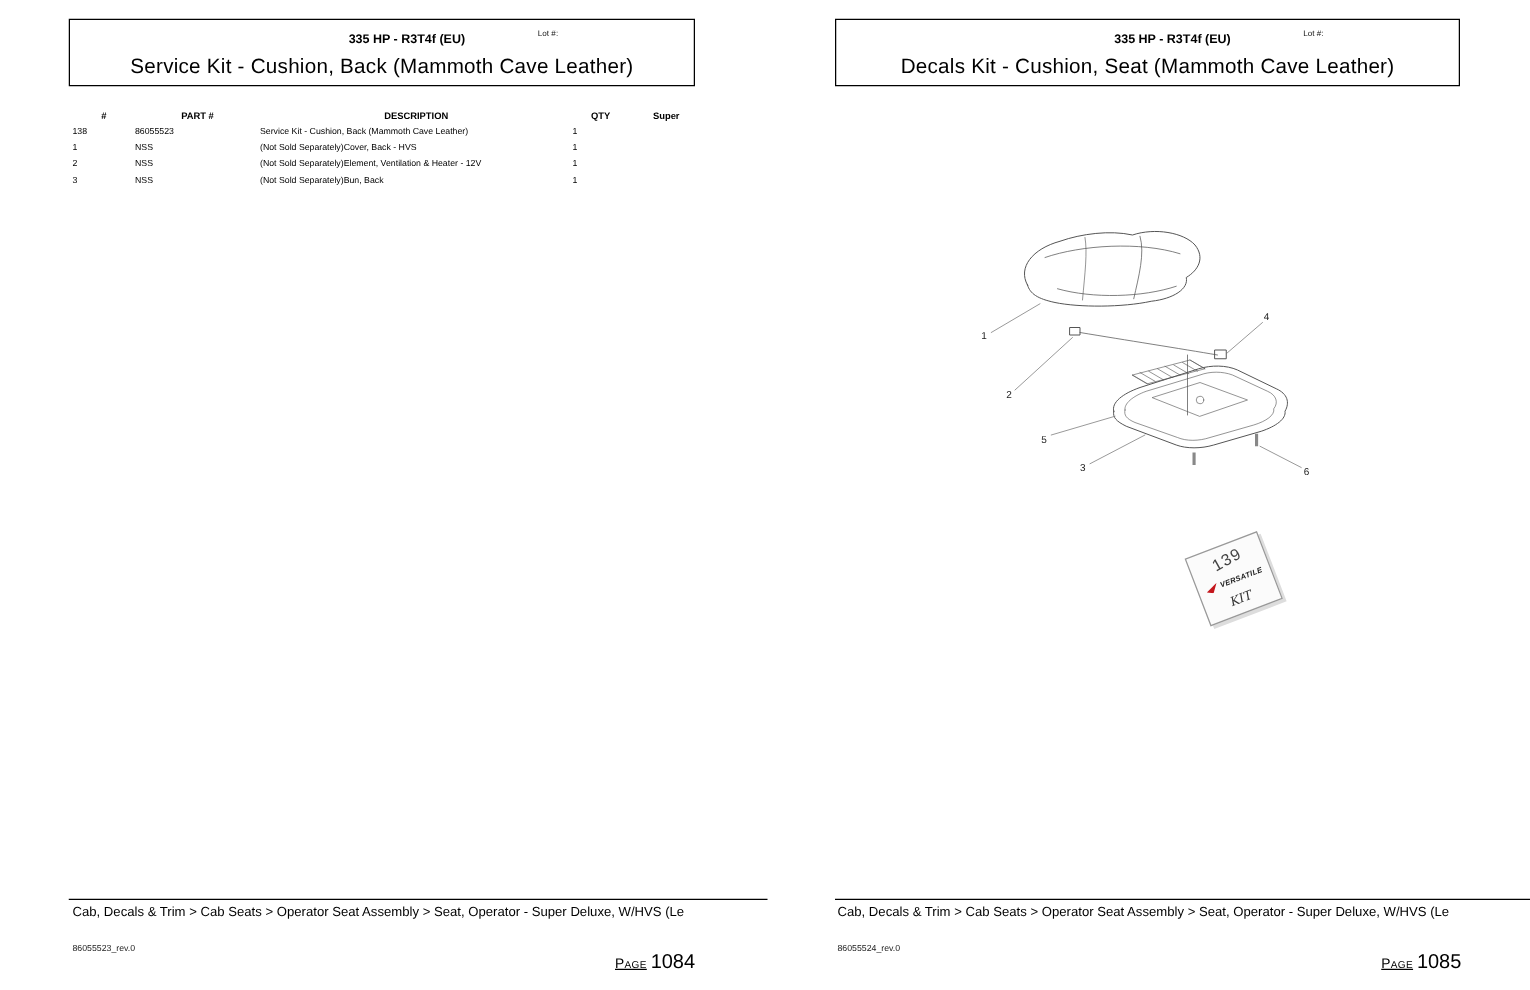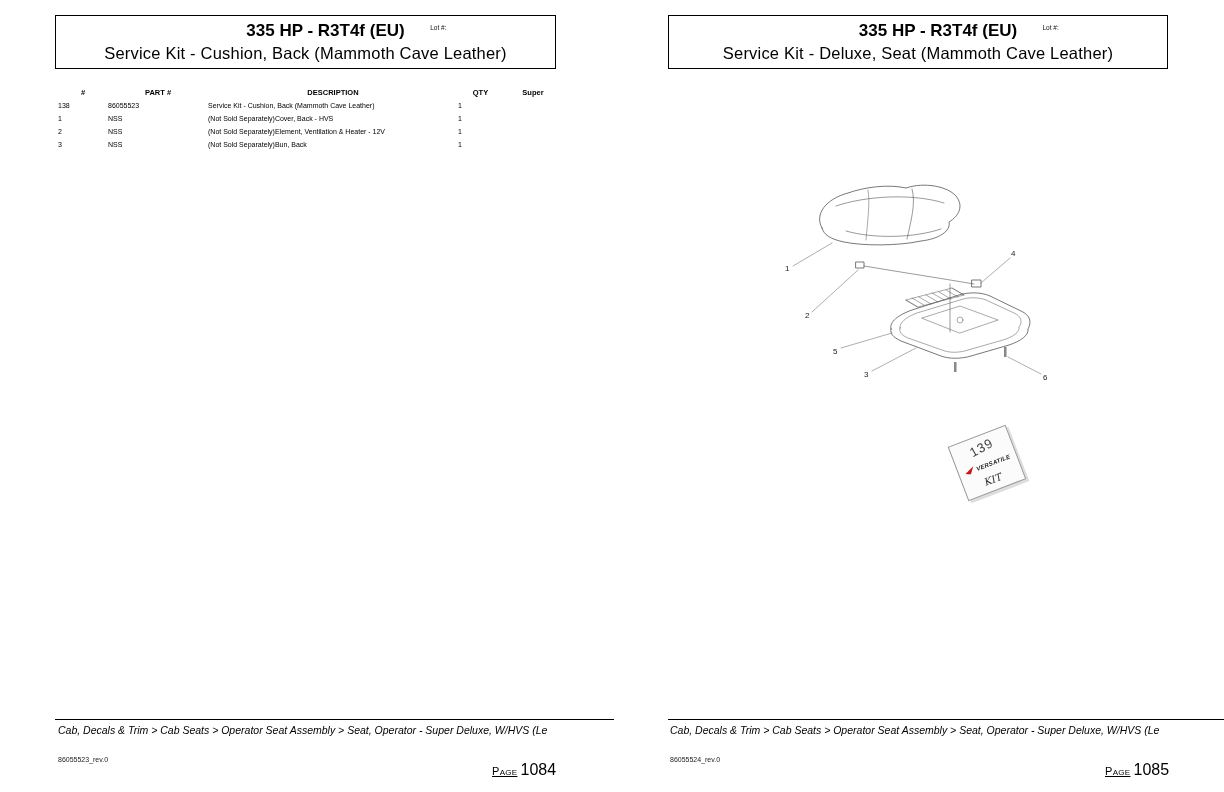--- a/index.html
+++ b/index.html
@@ -13,36 +13,36 @@
   }
   .page { position:absolute; top:0; height:792px; }
   .page-left  { left:0;    width:615px; }
   .page-right { left:660px; width:564px; overflow:hidden; }
 
   
   .header-box { position:absolute; top:15px; height:54px; border:1px solid #000; background:#fff; }
   .page-left  .header-box { left:55px; width:501px; }
   .page-right .header-box { left:8px;  width:500px; }
   .model-row { position:relative; height:18px; padding-top:5px; text-align:center; }
-  .model { font-weight:bold; font-size:17px;margin-left:40px; }
+  .model { font-weight:bold; font-size:10px;margin-left:40px; }
   .lot { position:absolute; left:75%; top:8px; font-size:6.5px; color:#111; }
   .hdr-title { position:absolute; bottom:5px; left:0; width:100%; text-align:center; font-size:16.5px; letter-spacing:0.2px; }
 
   
   .parts-table { position:absolute; left:58px; top:86px; width:508px; font-size:7px; }
   .tr { display:grid; grid-template-columns:50px 100px 250px 45px 60px; height:13px; align-items:center; }
   .th-row { font-weight:bold; font-size:7.5px; }
   .th-row .c { text-align:center; }
   .c { white-space:nowrap; }
 
   
   .footer-rule { position:absolute; top:719px; height:0; border-top:1px solid #000; }
   .page-left  .footer-rule { left:55px; width:559px; }
   .page-right .footer-rule { left:8px;  width:556px; }
-  .breadcrumb { position:absolute; top:724px; font-size:10.5px; white-space:nowrap; overflow:hidden;font-style:italic; }
+  .breadcrumb { position:absolute; top:724px; font-size:10.5px; white-space:nowrap; overflow:hidden; }
   .page-left  .breadcrumb { left:58px; width:557px; }
   .page-right .breadcrumb { left:10px; width:554px; }
   .revision { position:absolute; top:756px; font-size:7px; color:#222; }
   .page-left  .revision { left:58px; }
   .page-right .revision { left:10px; }
   .pageno { position:absolute; top:761px; font-size:11px; }
   .page-left  .pageno { left:492px; }
   .page-right .pageno { left:445px; }
   .pageno .pg-label { font-variant:small-caps; font-size:11px; letter-spacing:0.3px;text-decoration:underline; }
   .pageno .pg-num { font-size:16px; }
@@ -132,21 +132,21 @@
   </div>
 </section>
 
 <section class="page page-right">
 
   <div class="header-box">
     <div class="model-row">
       <span class="model">335 HP - R3T4f (EU)</span>
       <span class="lot">Lot #:</span>
     </div>
-    <div class="hdr-title">Service Kit - Deluxe, Seat (Mammoth Cave Leather)</div>
+    <div class="hdr-title">Decals Kit - Cushion, Seat (Mammoth Cave Leather)</div>
   </div>
 
   <svg class="diagram" viewBox="0 0 564 792" xmlns="http://www.w3.org/2000/svg">
     <g stroke="#555" fill="none" stroke-width="0.8" stroke-linejoin="round" stroke-linecap="round">
 
       <g>
         <path d="M162,228 C154,214 166,199 188,193 C205,187 228,184 246,188 C264,182 287,186 296,196 C304,206 299,216 289,222 C291,231 279,239 261,241 C238,246 203,246 184,242 C170,239 164,235 162,228 Z"></path>
         <path d="M176,206 C205,196 252,193 284,203" stroke-width="0.6"></path>
         <path d="M186,231 C214,239 254,238 281,229" stroke-width="0.6"></path>
         <path d="M252,189 C256,203 251,221 247,239" stroke-width="0.6"></path>

